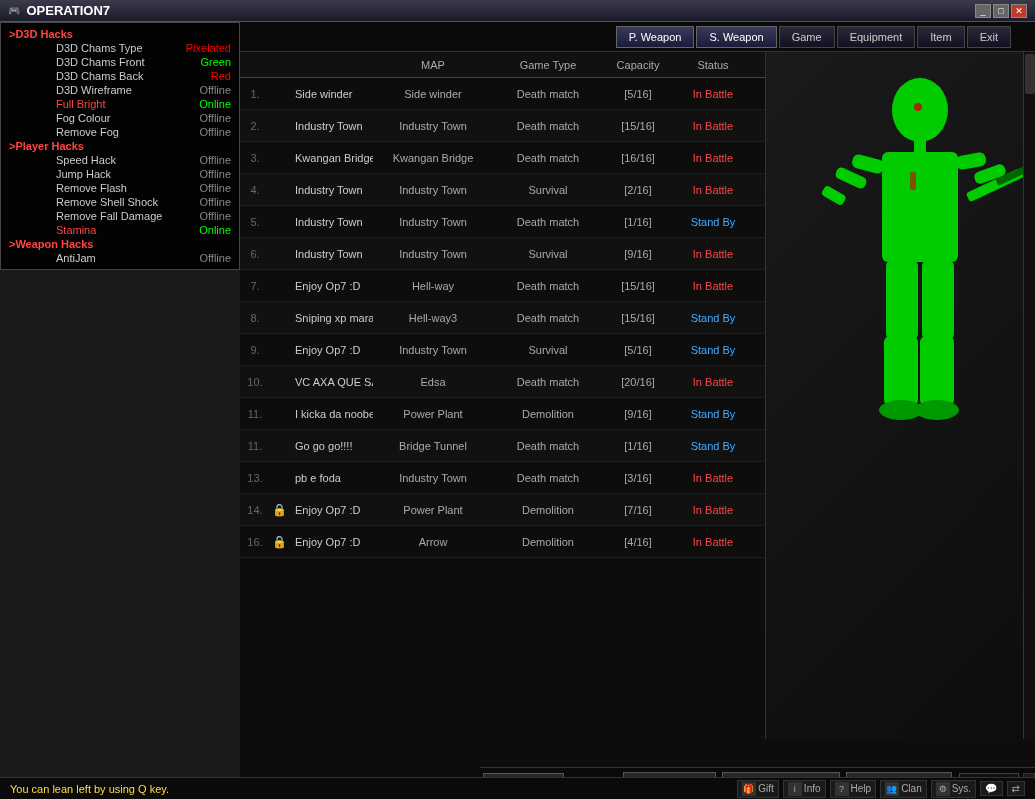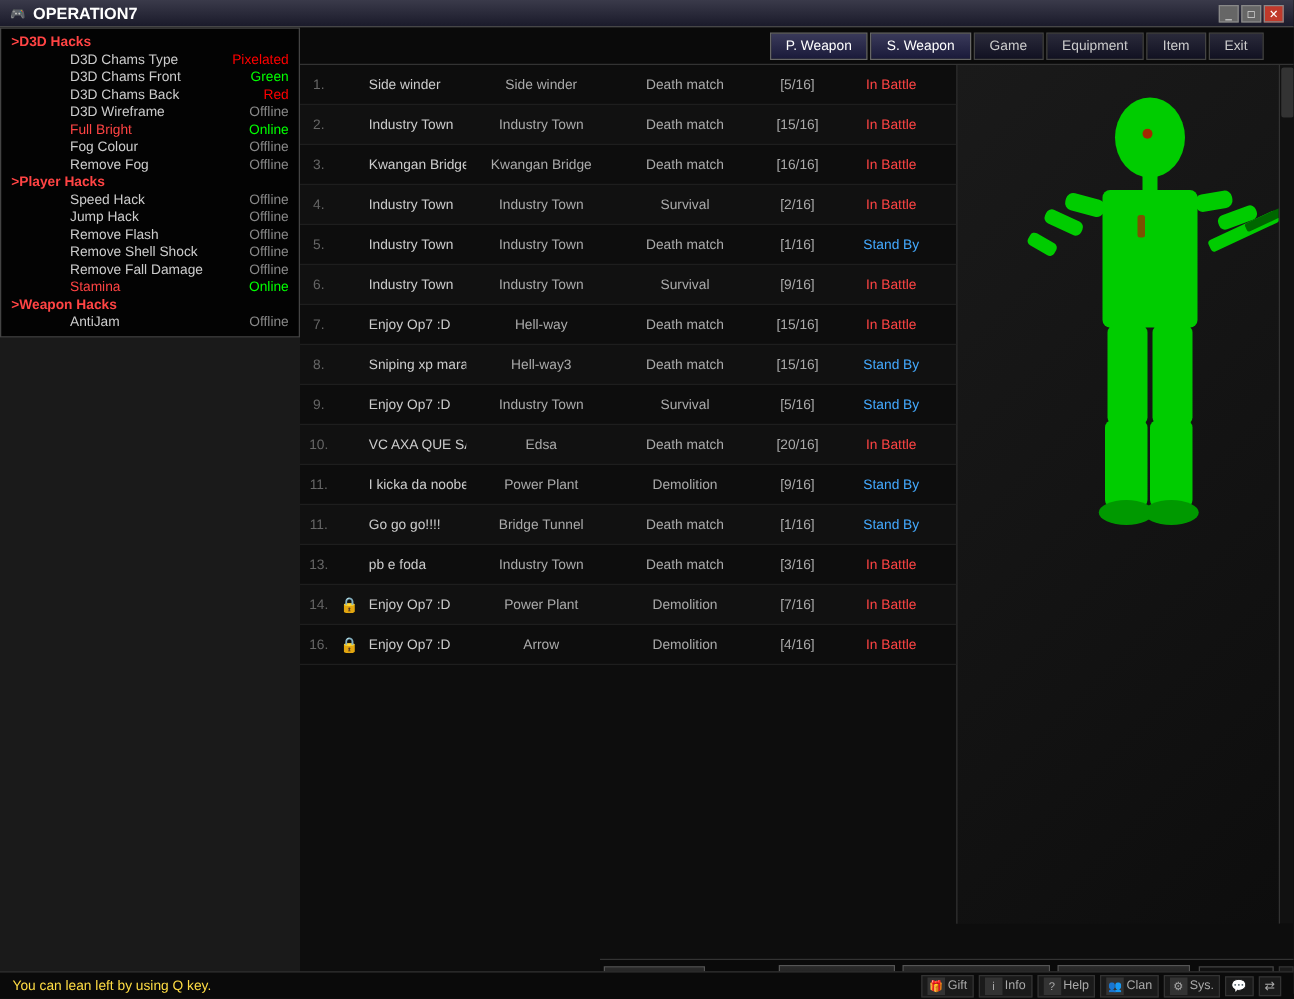--- a/index.html
+++ b/index.html
@@ -385,20 +385,30 @@
       <rect x="100" y="100" width="6" height="18" fill="#cc0000" opacity="0.6" rx="2"></rect>
     </svg>
 
     <div style="position:absolute; right:0; top:0; bottom:0; width:12px; background:#111; border-left:1px solid #333;">
       <div style="width:10px; height:40px; background:#333; margin:2px auto; border-radius:2px;"></div>
     </div>
   </div>
 
   <div id="room-list-area">
 
+    <div id="col-headers">
+      <div class="col-num">&nbsp;</div>
+      <div class="col-lock">&nbsp;</div>
+      <div class="col-name">&nbsp;</div>
+      <div class="col-map">MAP</div>
+      <div class="col-gametype">Game Type</div>
+      <div class="col-capacity">Capacity</div>
+      <div class="col-status">Status</div>
+      <div class="scrollbar-right"></div>
+    </div>
 
     <div id="rooms-container">
 
     <div class="room-row">
     <div class="row-num">1.</div>
     <div class="row-lock"></div>
     <div class="row-name">Side winder</div>
     <div class="row-map">Side winder</div>
     <div class="row-gametype">Death match</div>
     <div class="row-capacity">[5/16]</div>

